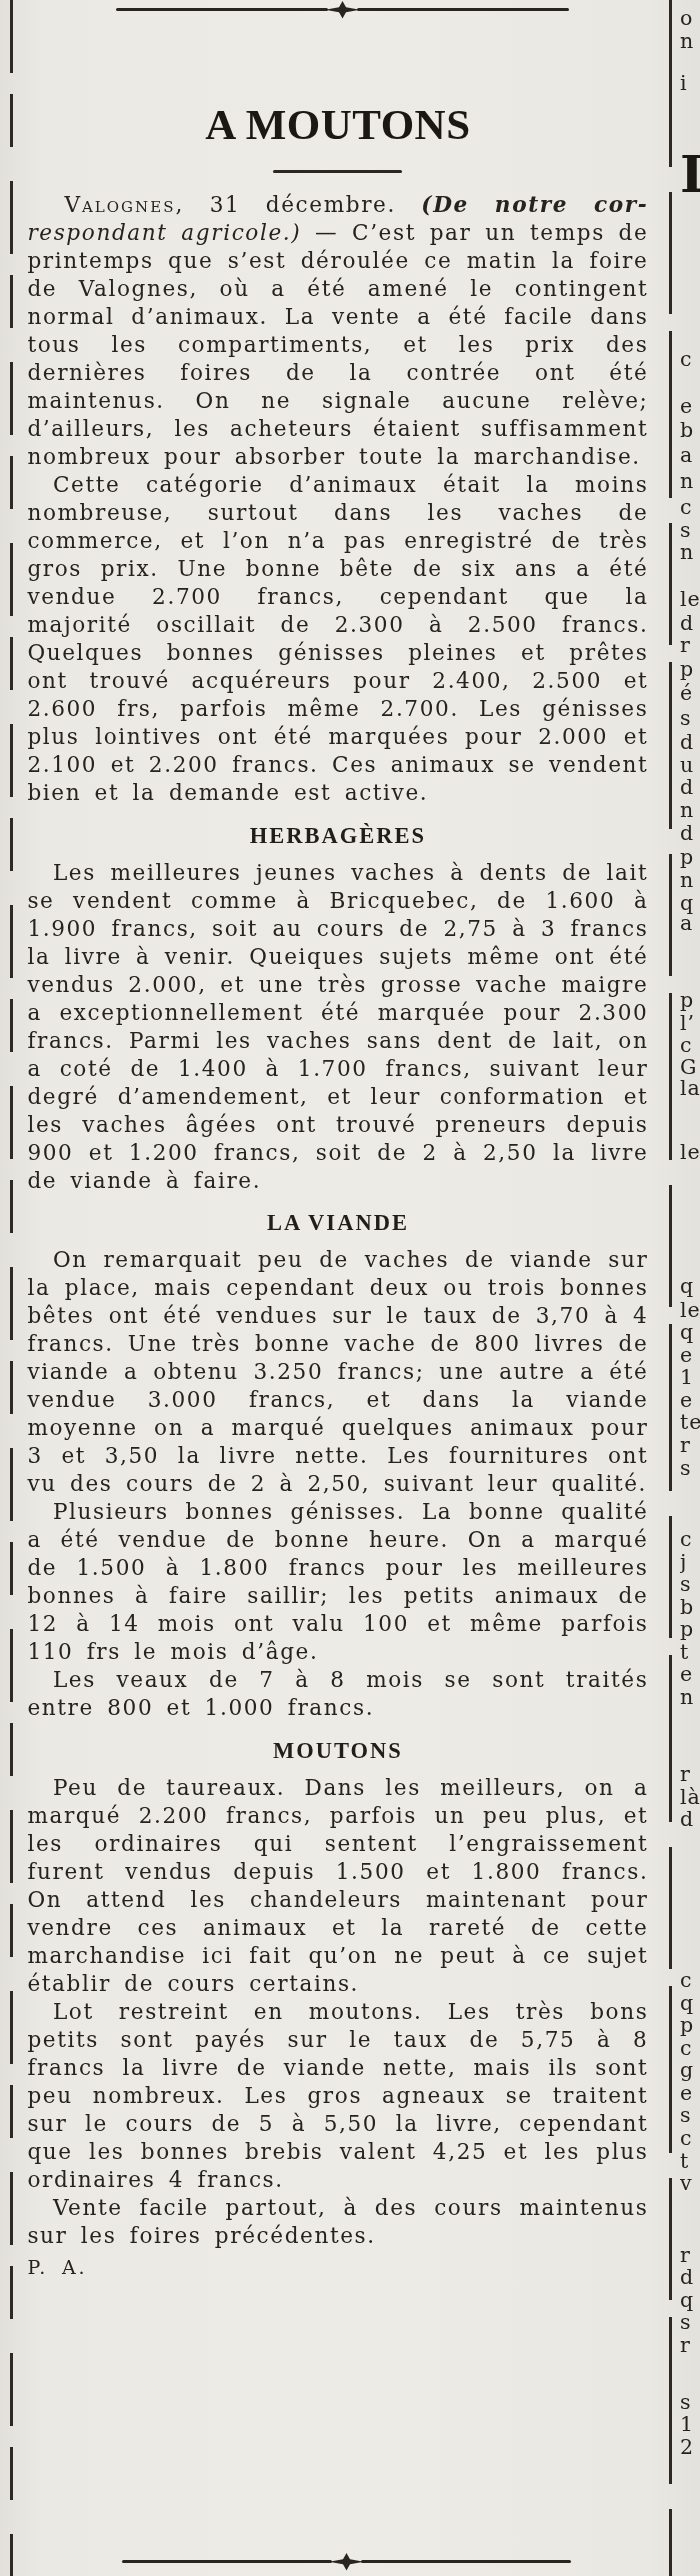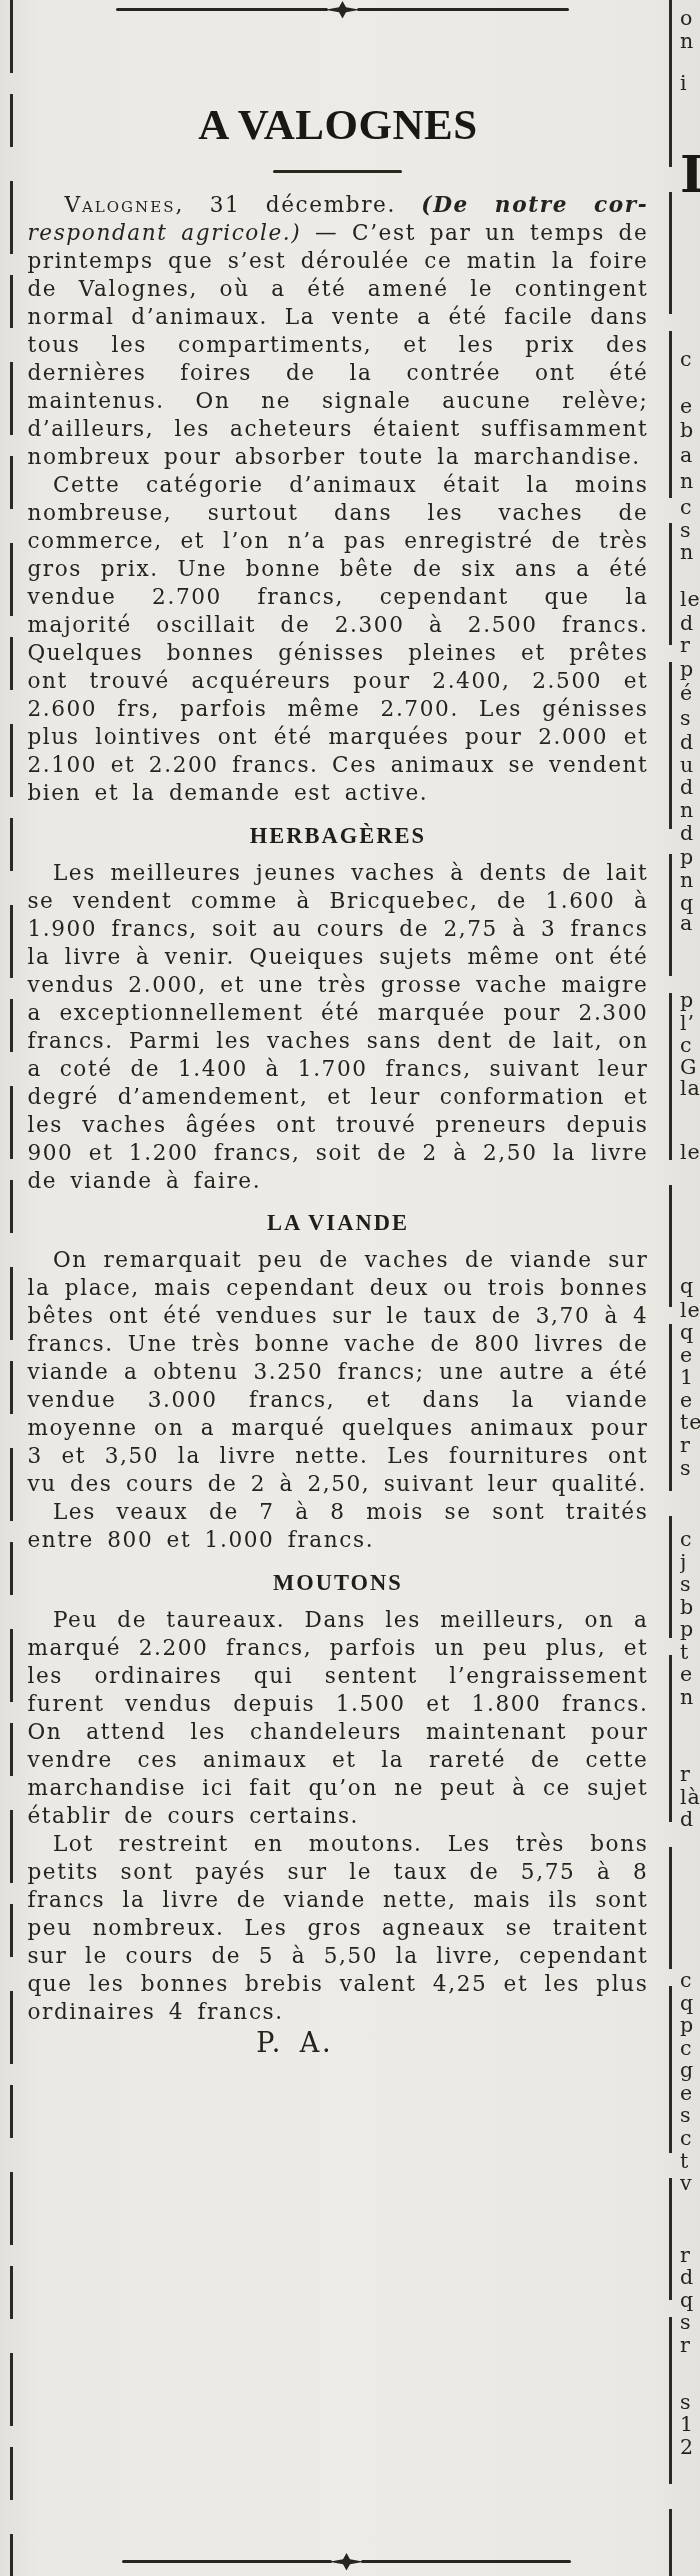--- a/index.html
+++ b/index.html
@@ -50,22 +50,22 @@
   p.dateline{text-indent:37px;}
   .place{font-variant:small-caps;letter-spacing:2px;}
   .credit-bold{font-style:italic;font-weight:bold;}
   .credit{font-style:italic;}
   h2{
     margin:13.7px 0 8.8px 0;text-align:center;
     font-family:"Liberation Serif","DejaVu Serif",serif;
     font-weight:bold;font-size:22.5px;line-height:29px;letter-spacing:2px;color:#211d18;
   }
   .signature{
-    margin-top:2.9px;text-align:center;padding-right:86px;
-    font-size:27px;letter-spacing:2.9px;text-indent:0;
+    margin-top:2.9px;text-align:left;padding-right:86px;
+    font-size:19px;letter-spacing:2.9px;text-indent:0;
   }
   
   .adjacent{position:absolute;top:0;bottom:0;left:680px;width:20.6px;overflow:hidden;}
   .frag{
     position:absolute;left:0;font-size:20.6px;line-height:21.6px;letter-spacing:1px;
     color:#26221d;white-space:nowrap;
   }
   .frag-big{font-size:51px;line-height:51px;font-weight:bold;color:#1b1813;}
 </style>
 </head>
@@ -79,41 +79,43 @@
     <div class="bar"></div>
   </div>
 
   <div class="vrule vrule-left"></div>
   <div class="vrule vrule-right"></div>
 
   <div class="article">
 
     <h1>
       <br>
-      <span>A VALOGNES</span>
+      <span>A MOUTONS</span>
     </h1>
 
     <div class="headline-divider"></div>
 
     <p class="dateline"><span class="place">Valognes,</span><span> 31 décembre. </span><span class="credit-bold">(De notre cor-</span><span class="credit">respondant agricole.)</span><span> — </span><span>C’est par un temps de printemps que s’est déroulée ce matin la foire de Valognes, où a été amené le contingent normal d’animaux. La vente a été facile dans tous les compartiments, et les prix des dernières foires de la contrée ont été maintenus. On ne signale aucune relève; d’ailleurs, les acheteurs étaient suffisamment nombreux pour absorber toute la marchandise.</span></p>
 
     <p>Cette catégorie d’animaux était la moins nombreuse, surtout dans les vaches de commerce, et l’on n’a pas enregistré de très gros prix. Une bonne bête de six ans a été vendue 2.700 francs, cependant que la majorité oscillait de 2.300 à 2.500 francs. Quelques bonnes génisses pleines et prêtes ont trouvé acquéreurs pour 2.400, 2.500 et 2.600 frs, parfois même 2.700. Les génisses plus lointives ont été marquées pour 2.000 et 2.100 et 2.200 francs. Ces animaux se vendent bien et la demande est active.</p>
 
     <h2>HERBAGÈRES</h2>
     <p>Les meilleures jeunes vaches à dents de lait se vendent comme à Bricquebec, de 1.600 à 1.900 francs, soit au cours de 2,75 à 3 francs la livre à venir. Queiques sujets même ont été vendus 2.000, et une très grosse vache maigre a exceptionnellement été marquée pour 2.300 francs. Parmi les vaches sans dent de lait, on a coté de 1.400 à 1.700 francs, suivant leur degré d’amendement, et leur conformation et les vaches âgées ont trouvé preneurs depuis 900 et 1.200 francs, soit de 2 à 2,50 la livre de viande à faire.</p>
 
     <h2>LA VIANDE</h2>
     <p>On remarquait peu de vaches de viande sur la place, mais cependant deux ou trois bonnes bêtes ont été vendues sur le taux de 3,70 à 4 francs. Une très bonne vache de 800 livres de viande a obtenu 3.250 francs; une autre a été vendue 3.000 francs, et dans la viande moyenne on a marqué quelques animaux pour 3 et 3,50 la livre nette. Les fournitures ont vu des cours de 2 à 2,50, suivant leur qualité.</p>
 
+    <p>Plusieurs bonnes génisses. La bonne qualité a été vendue de bonne heure. On a marqué de 1.500 à 1.800 francs pour les meilleures bonnes à faire saillir; les petits animaux de 12 à 14 mois ont valu 100 et même parfois 110 frs le mois d’âge.</p>
     <p>Les veaux de 7 à 8 mois se sont traités entre 800 et 1.000 francs.</p>
 
     <h2>MOUTONS</h2>
     <p>Peu de taureaux. Dans les meilleurs, on a marqué 2.200 francs, parfois un peu plus, et les ordinaires qui sentent l’engraissement furent vendus depuis 1.500 et 1.800 francs. On attend les chandeleurs maintenant pour vendre ces animaux et la rareté de cette marchandise ici fait qu’on ne peut à ce sujet établir de cours certains.</p>
 
     <p>Lot restreint en moutons. Les très bons petits sont payés sur le taux de 5,75 à 8 francs la livre de viande nette, mais ils sont peu nombreux. Les gros agneaux se traitent sur le cours de 5 à 5,50 la livre, cependant que les bonnes brebis valent 4,25 et les plus ordinaires 4 francs.</p>
+    <p>Vente facile partout, à des cours maintenus sur les foires précédentes.</p>
 
     <p class="signature">P. A.</p>
   </div>
 
   <div class="adjacent">
       <span class="frag" style="top: 7.8px;">o</span>
       <span class="frag" style="top: 31px;">n</span>
       <span class="frag" style="top: 73px;">i</span>
       <span class="frag frag-big" style="top: 149px;">L</span>
       <span class="frag" style="top: 349px;">c</span>

